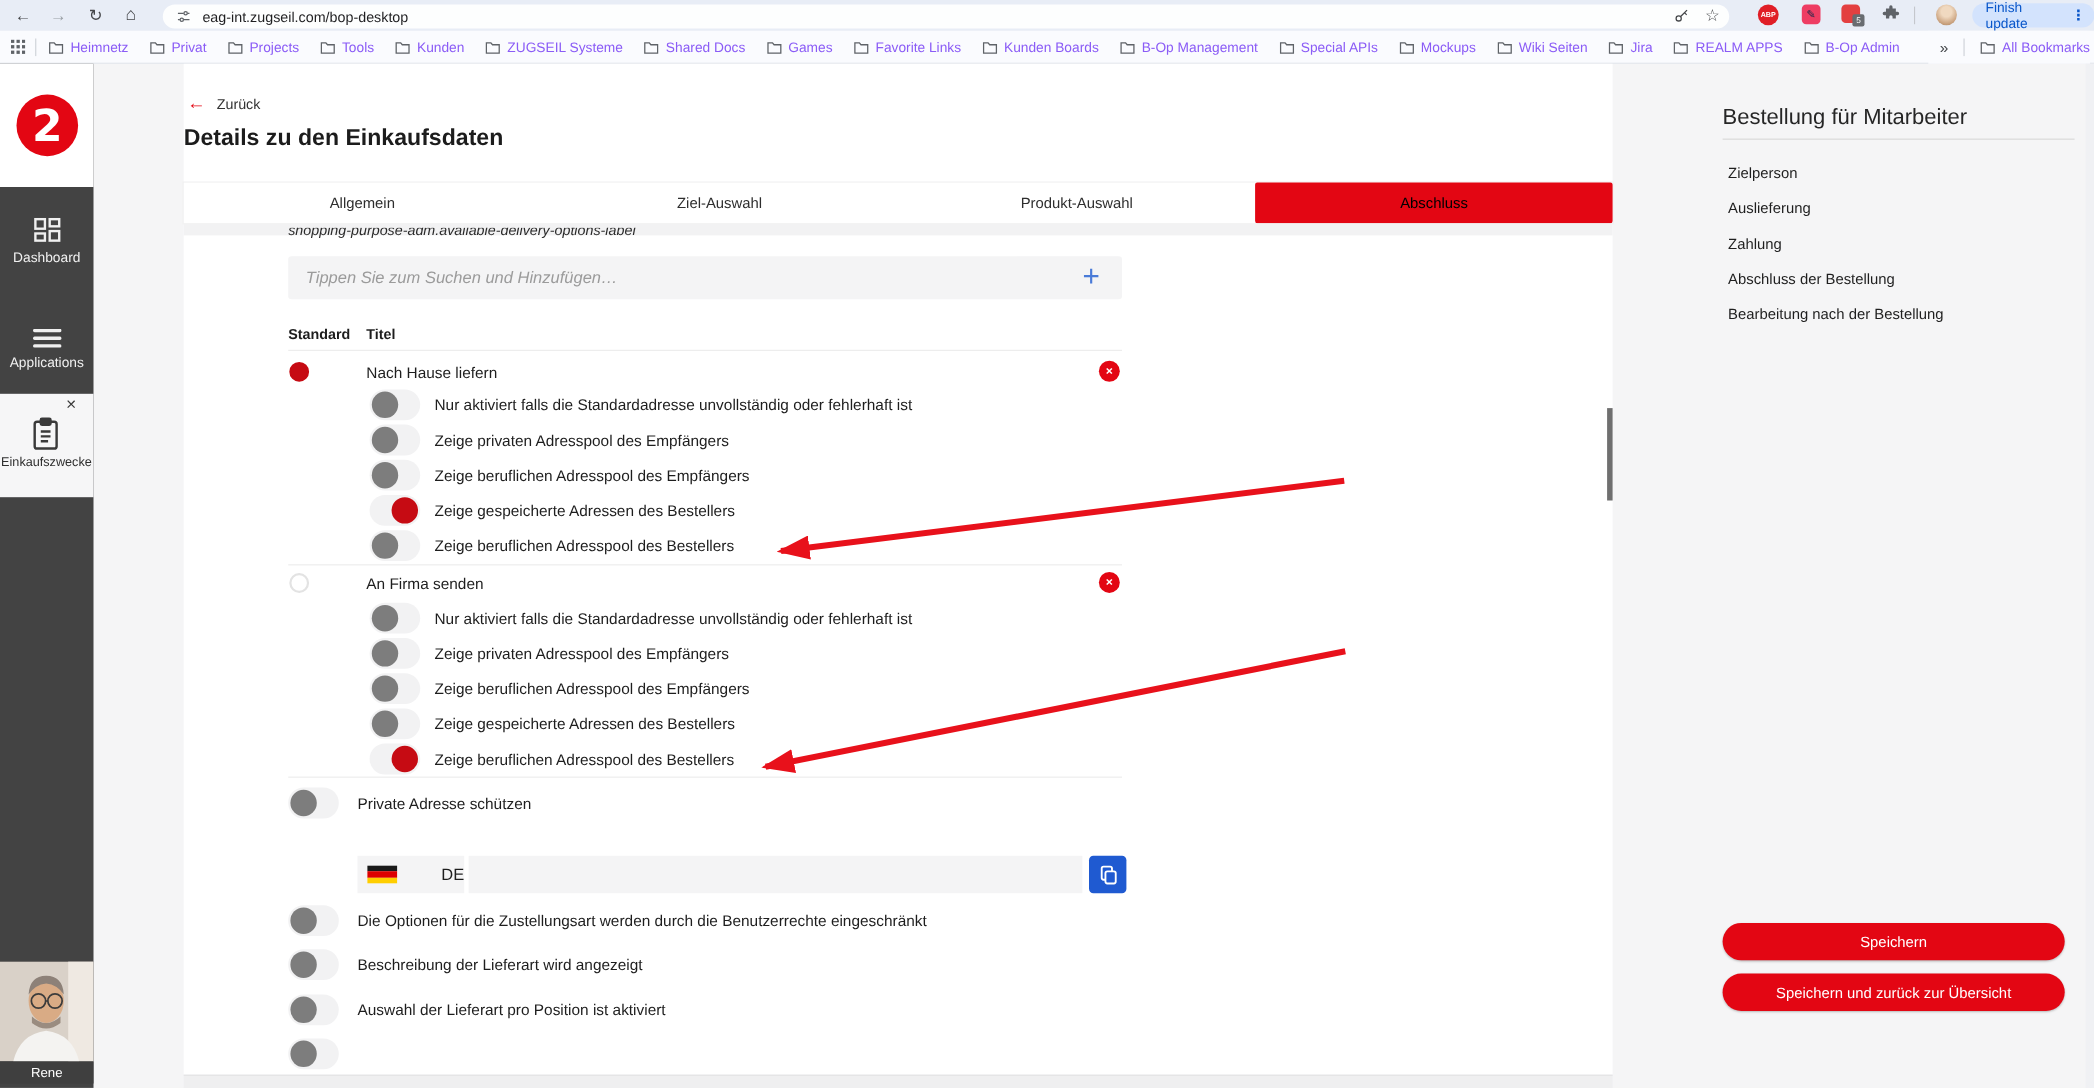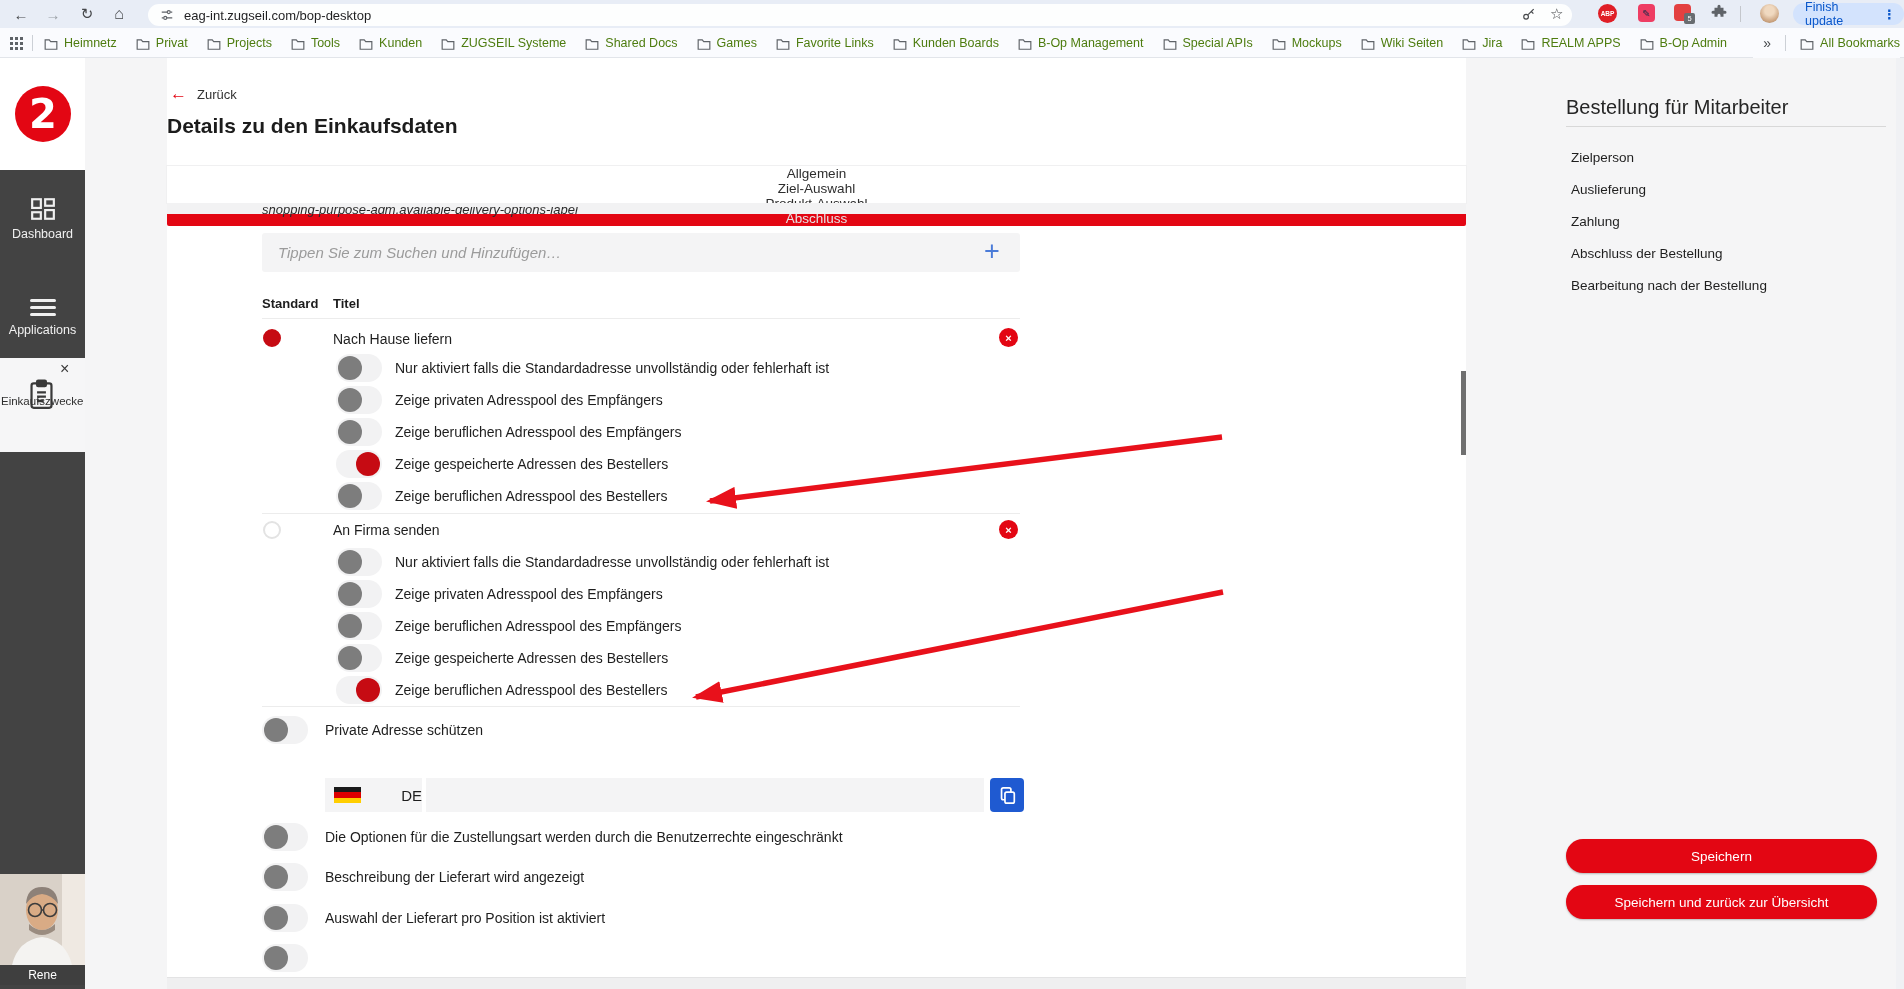--- a/index.html
+++ b/index.html
@@ -13,42 +13,42 @@
   .navico { position:absolute; top:0; height:28px; display:flex; align-items:center; justify-content:center; width:26px; font-size:15px; color:#45474a; cursor:pointer; }
   .omnibox { position:absolute; left:148px; top:4px; width:1424px; height:22px; background:#fdfefe; border-radius:11px; display:flex; align-items:center; }
   .urltext { font-size:13px; color:#1f1f21; margin-left:10px; }
   .extico { position:absolute; top:4px; }
   .pill { position:absolute; left:1793px; top:3px; height:22px; background:#d3e3fd; border-radius:11px; display:flex; align-items:center; padding:0 8px 0 12px; }
   .pill span.lbl { font-size:12.5px; color:#0a57ca; }
   .pill span.dots { font-size:13px; color:#0a57ca; margin-left:8px; font-weight:bold; }
 
   .bookbar { position:absolute; left:0; top:28px; width:1904px; height:30px; background:#fafbfe; border-bottom:1px solid #e2e5ea; }
   .bmrow { position:absolute; left:44px; top:0; width:1690px; height:30px; display:flex; align-items:center; gap:19px; overflow:hidden; }
-  .bm { display:flex; align-items:flex-end; gap:6px; font-size:12.5px; color:#4d7c0f; white-space:nowrap; cursor:pointer; }
+  .bm { display:flex; align-items:center; gap:6px; font-size:12.5px; color:#8b5cf6; white-space:nowrap; cursor:pointer; }
   .bmright { position:absolute; right:4px; top:0; height:30px; background:#fafbfe; display:flex; align-items:center; gap:14px; padding-left:10px; }
   .vdiv { width:1px; height:16px; background:#ccd0d6; }
 
   
   .sidebar { position:absolute; left:0; top:58px; width:85px; height:931px; background:#434343; }
   .logo-box { position:absolute; left:0; top:0; width:85px; height:112px; background:#fff; display:flex; align-items:center; justify-content:center; }
   .side-item { position:absolute; left:0; width:85px; text-align:center; color:#f0f0f0; font-size:12.5px; cursor:pointer; }
   .active-app { position:absolute; left:0; top:300px; width:85px; height:94px; background:#f6f6f7; color:#2e2e2e; }
   .active-app .applbl { font-size:11.5px; line-height:15px; color:#2f2f2f; text-align:left; padding-left:1px; word-break:break-all; width:84px; }
   .avatar-photo { position:absolute; left:0; top:816px; width:85px; height:91px; }
   .rene-bar { position:absolute; left:0; top:907px; width:85px; height:20px; background:#3f3f3f; color:#fff; font-size:12px; text-align:center; line-height:20px; }
 
   
   .panel { position:absolute; left:167px; top:58px; width:1299px; height:919px; background:#ffffff; }
   .backlink { position:absolute; left:170px; top:84px; display:flex; align-items:center; gap:10px; cursor:pointer; }
   .backlink .arr { color:#e30613; font-size:17px; font-weight:bold; }
   .backlink .txt { font-size:13px; color:#333; }
   .pagetitle { position:absolute; left:167px; top:114px; font-size:21px; font-weight:700; color:#1c1c1c; }
-  .tabbar { position:absolute; left:167px; top:166px; width:1299px; height:37px; background:#fff; display:flex; box-shadow:0 0 0 1px #f0f0f1;flex-direction:column; }
+  .tabbar { position:absolute; left:167px; top:166px; width:1299px; height:37px; background:#fff; display:flex; box-shadow:0 0 0 1px #f0f0f1; }
   .tab { flex:1; display:flex; align-items:center; justify-content:center; font-size:13.5px; color:#2e2e2e; cursor:pointer; }
-  .tab.active { background:#e30613; color:#e5e5e5; border-radius:2px; }
+  .tab.active { background:#e30613; color:#000000; border-radius:2px; }
   .graystrip { position:absolute; left:167px; top:203px; width:1299px; height:11px; background:#f2f2f3; }
 
   .clipped { position:absolute; left:262px; top:207px; height:13px; width:700px; overflow:hidden;font-style:italic; }
   .clipped span { display:block; margin-top:-5px; font-size:13px; color:#2a2a2a; }
   .searchbox { position:absolute; left:262px; top:233px; width:758px; height:39px; background:#f4f4f5; border:none; border-radius:3px; padding:0 44px 0 16px; font-size:15px; color:#333; font-family:"Liberation Sans","DejaVu Sans",sans-serif; }
   .searchbox::placeholder { color:#9b9b9b; font-style:italic; }
   .plusico { position:absolute; left:984px; top:236px; font-size:27px; font-weight:300; color:#4a7bd8; cursor:pointer; line-height:30px; }
   .colhead { position:absolute; font-size:13px; font-weight:700; color:#1d1d1d; }
   .hline { position:absolute; left:262px; width:758px; height:1px; background:#ececec; }
   .flabel { position:absolute; font-size:14px; color:#1e1e1e; line-height:18px; white-space:nowrap; }
@@ -286,21 +286,21 @@
     </div>
     <div class="active-app">
       <span style="position:absolute;left:60px;top:2px;font-size:16px;color:#3a3a3a;cursor:pointer">×</span>
       <span style="position:absolute;left:28px;top:21px">
         <svg width="27" height="31" viewBox="0 0 24 28" fill="none" stroke="#3a3a3a" stroke-width="2">
             <rect x="3" y="4" width="18" height="22" rx="2"></rect>
             <rect x="8" y="1.5" width="8" height="5" rx="1" fill="#3a3a3a"></rect>
             <path d="M8 12h8M8 16h8M8 20h6"></path>
           </svg>
       </span>
-      <div class="applbl" style="position:absolute;top:36px">Einkaufszwecke</div>
+      <div class="applbl" style="position:absolute;top:56px">Einkaufszwecke</div>
     </div>
     <div class="avatar-photo">
       <svg width="85" height="91" viewBox="0 0 85 91">
         <rect width="85" height="91" fill="#d9d1c8"></rect>
         <rect x="62" width="23" height="91" fill="#efe9e2"></rect>
         <path d="M12 91 Q18 66 42 63 Q66 66 72 91z" fill="#f4f3f1"></path>
         <ellipse cx="42" cy="36" rx="16" ry="20" fill="#d9ab85"></ellipse>
         <path d="M26 30 Q27 13 42 13 Q57 13 58 30 Q52 21 42 20 Q32 21 26 30" fill="#8d8178"></path>
         <path d="M29 50 Q42 62 55 50 L55 56 Q42 66 29 56z" fill="#9a8c80"></path>
         <circle cx="35" cy="36" r="6.5" fill="none" stroke="#3c3c3c" stroke-width="1.6"></circle>

